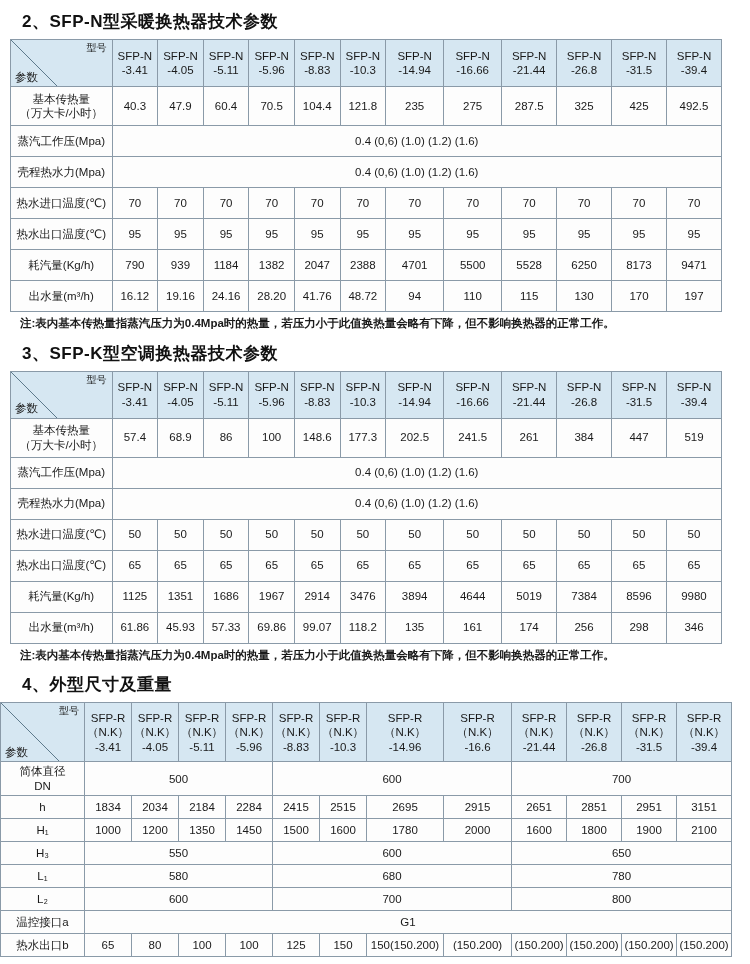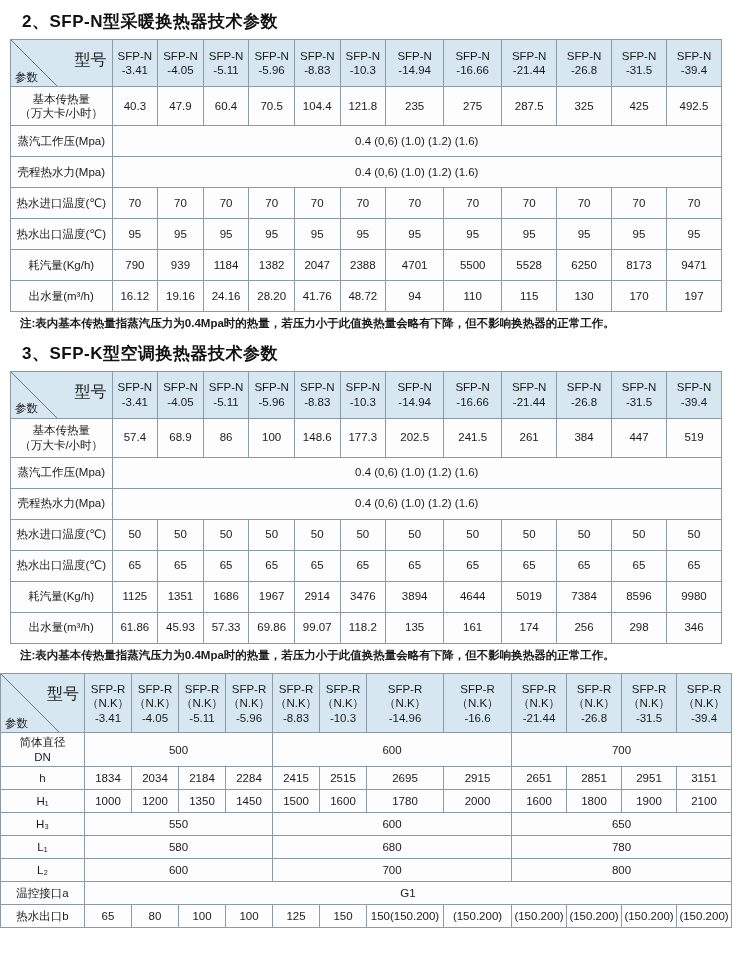--- a/index.html
+++ b/index.html
@@ -55,21 +55,21 @@
     padding:0;
     height:40px;
   }
   th.corner .diag{
     position:absolute;inset:0;
   }
   th.corner .p-param{
     position:absolute;left:4px;bottom:2px;font-size:11.5px;
   }
   th.corner .p-model{
-    position:absolute;right:5px;top:10px;font-size:16px;
+    position:absolute;right:5px;top:2px;font-size:10px;
   }
   .hdr-mod{font-size:11.5px;line-height:1.22;margin-left:26px;}
 
   .note{
     font-size:11.5px;
     color:#1a1a1a;
     margin:3px 0 0 20px;
     line-height:1.45;
     font-weight:700;
   }
@@ -396,20 +396,21 @@
             <td>256</td>
             <td>298</td>
             <td>346</td>
           </tr>
         </tbody>
     </table>
     <div class="note">注:表内基本传热量指蒸汽压力为0.4Mpa时的热量，若压力小于此值换热量会略有下降，但不影响换热器的正常工作。</div>
   </div>
 
   <div class="sec-wrap">
+    <div class="sec-title">4、外型尺寸及重量</div>
     <table class="spec t3">
       <colgroup>
         <col style="width:84px">
         <col span="4" style="width:47px">
         <col span="2" style="width:47px">
         <col style="width:77px">
           <col style="width:68px">
         <col span="4" style="width:55px">
       </colgroup>
       <tbody id="body-t3">

